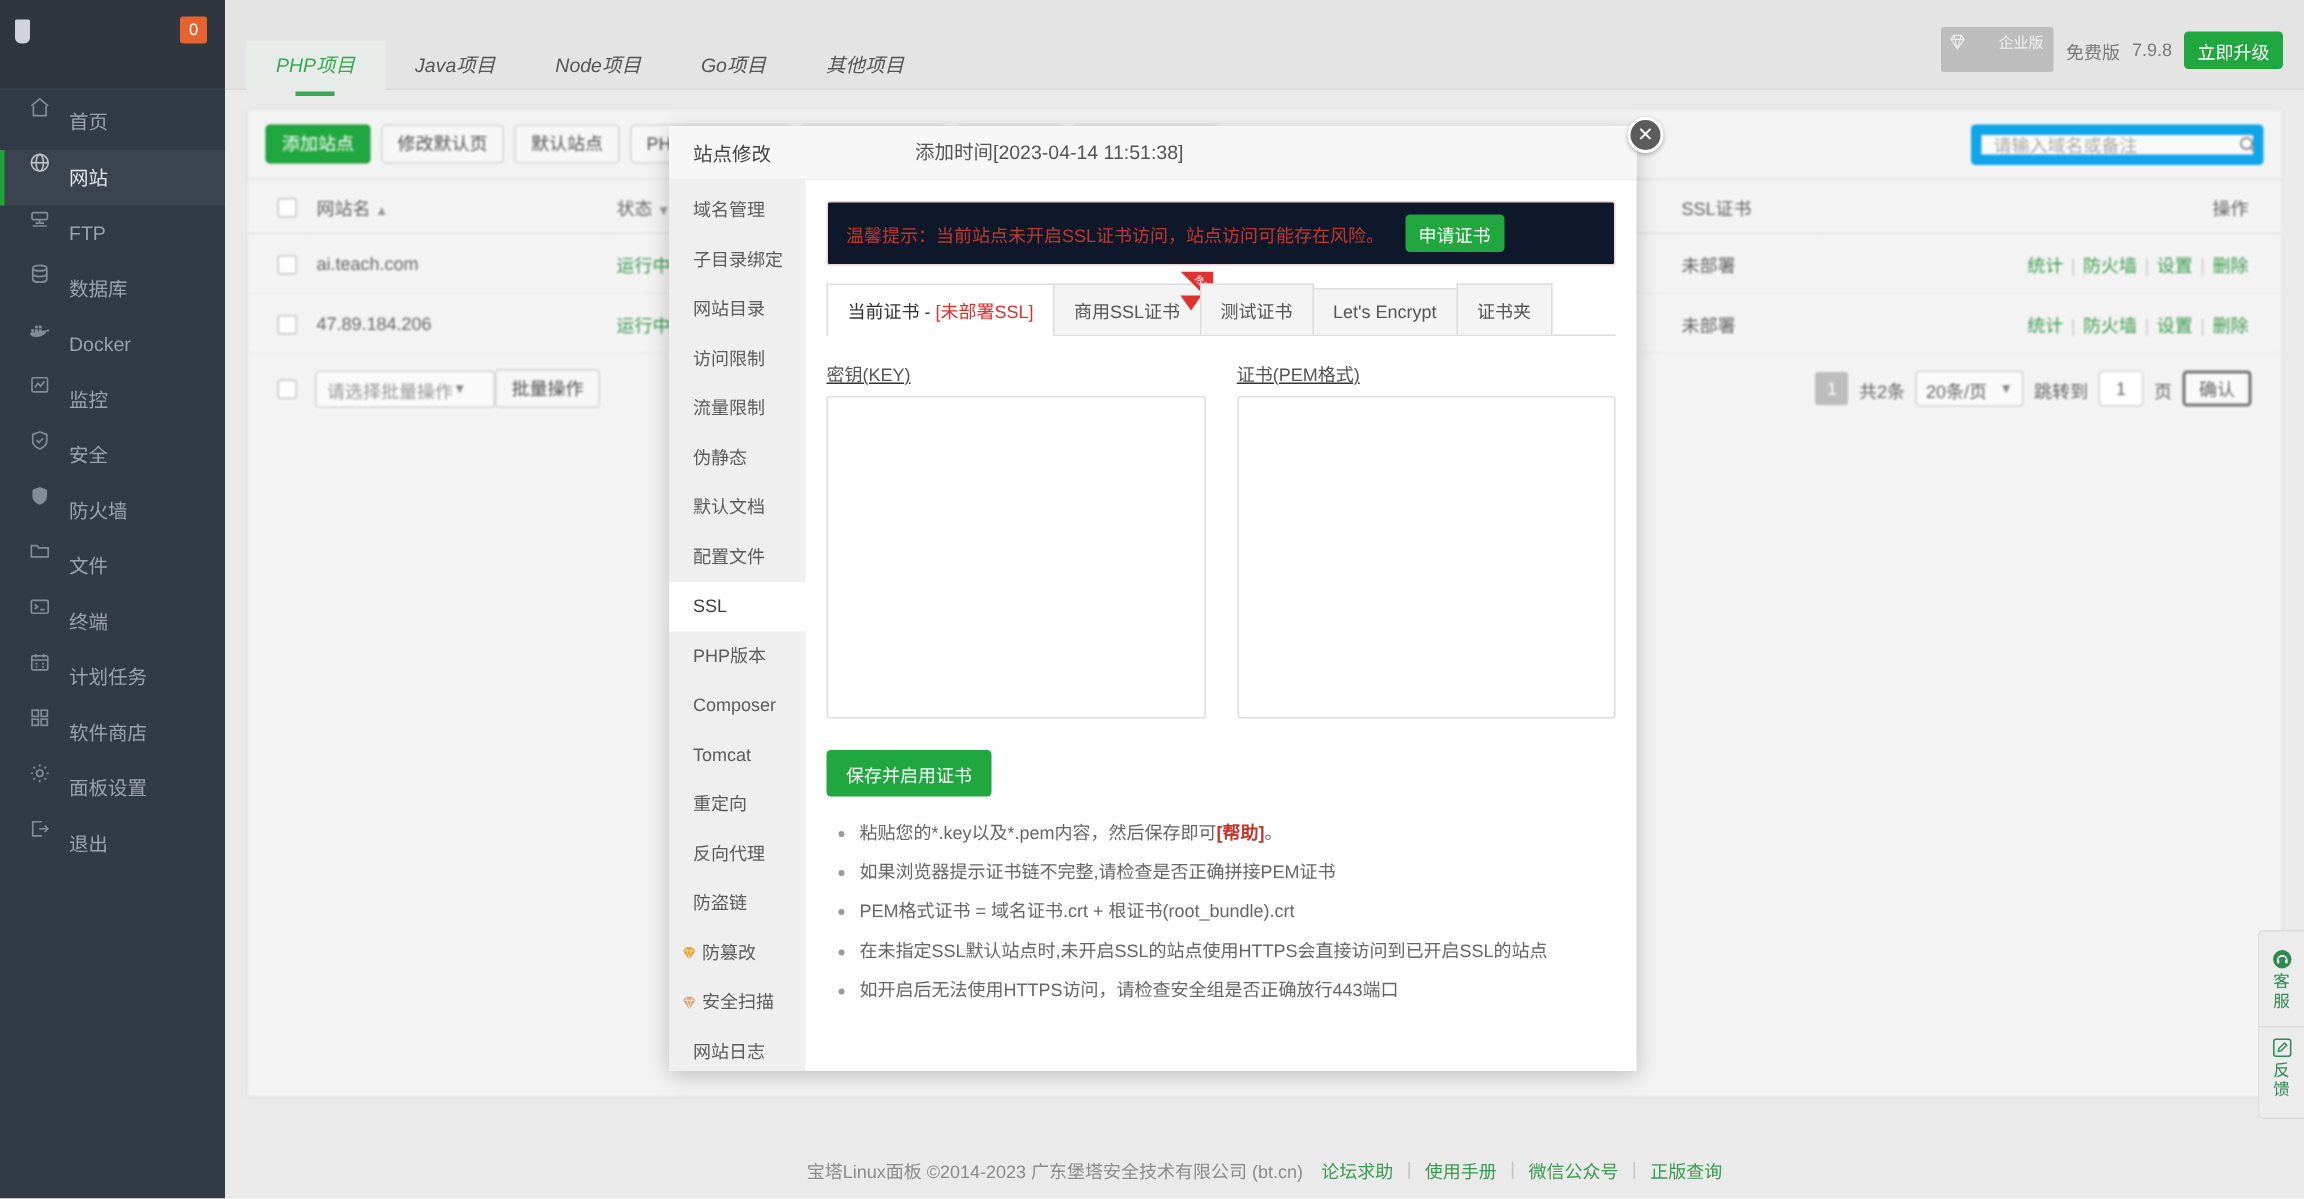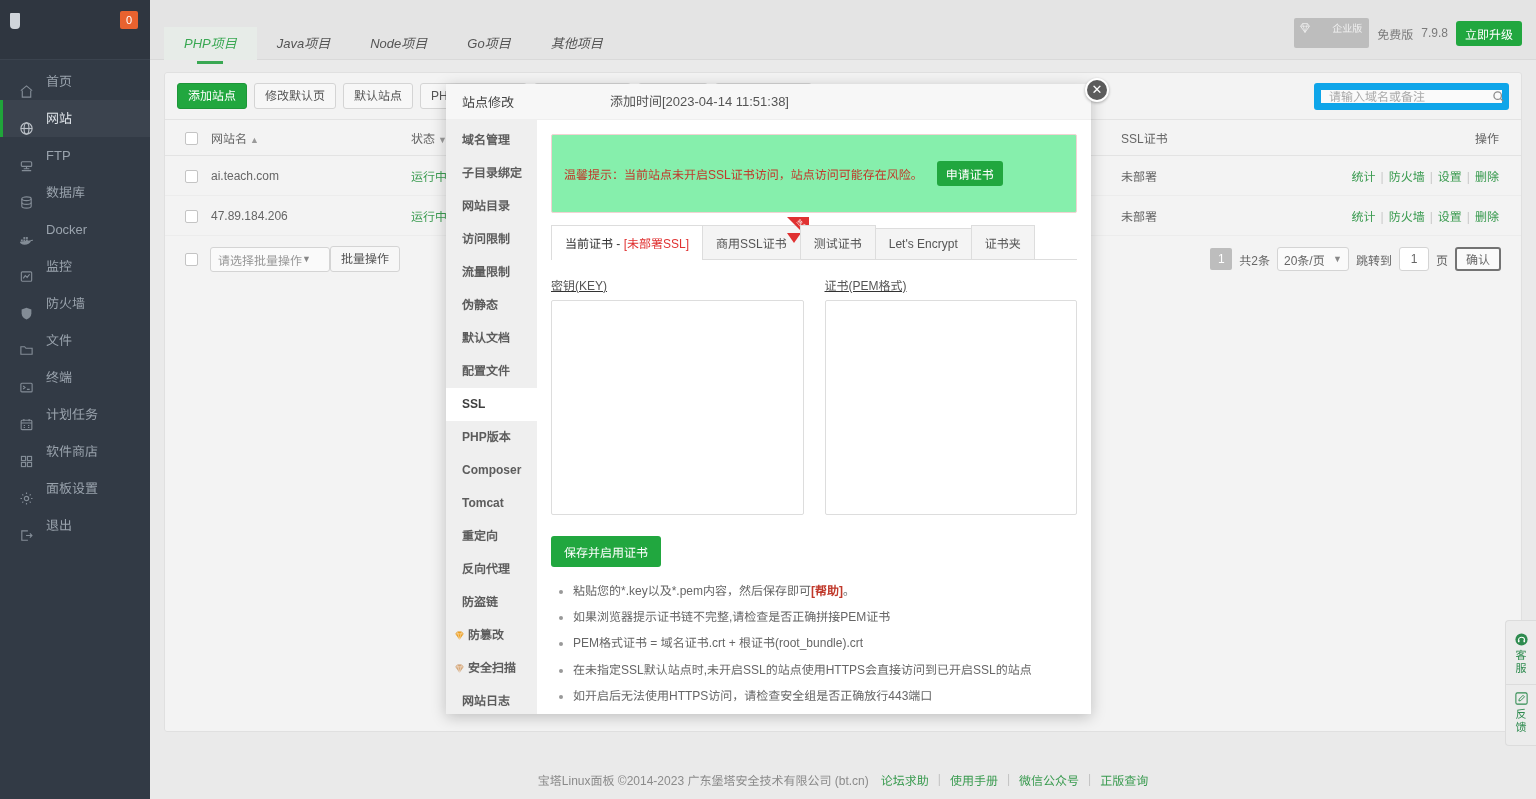--- a/index.html
+++ b/index.html
@@ -41,21 +41,21 @@
     font-size: 11px; border-radius: 2px;
     padding: 0 4px;
   }
   .sidebar-nav { padding-top: 3px; }
   .nav-item {
     position: relative;
     height: 37px; line-height: 37px;
     padding-left: 18px;
     color: #9aa3ad;
     font-size: 13px;
-    display: flex; align-items: flex-end;
+    display: flex; align-items: flex-start;
     cursor: pointer;
     white-space: nowrap;
   }
   .nav-item.active { background: #3b434e; color: #dfe4e9; }
   .nav-item.active::before {
     content: ""; position: absolute; left: 0; top: 0;
     width: 3px; height: 100%; background: #20a53a;
   }
   .nav-ico {
     width: 17px; height: 17px; margin-right: 11px;
@@ -259,30 +259,30 @@
   .modal-side {
     width: 91px; background: #efefef;
     padding-top: 4px;
     overflow: hidden;
   }
   .ms-item {
     height: 33px; line-height: 33px;
     padding-left: 16px;
     font-size: 12px; color: #5c5c5c;
     cursor: pointer; white-space: nowrap;
-    display: flex; align-items: center; font-weight: bold;
+    display: flex; align-items: center;
   }
   .ms-item.active { background: #fff; color: #3f3f3f; }
   .gem { width: 11px; height: 11px; margin-right: 3px; flex: 0 0 11px; }
   .gem svg { width: 11px; height: 11px; display: block; }
 
   .modal-main { flex: 1; padding: 14px 14px 10px 14px; min-width: 0; overflow: hidden; }
   .tip-bar {
-    background: #86efac; border: 1px solid #f1d3d3;
-    padding: 26px 12px; border-radius: 2px;
+    background: #0f172a; border: 1px solid #f1d3d3;
+    padding: 8px 12px; border-radius: 2px;
     display: flex; align-items: center;
     font-size: 12px; color: #c0392b;
     margin-bottom: 12px;
   }
   .tip-btn {
     background: #21a73f; color: #fff; border: none;
     padding: 4px 9px; border-radius: 3px; font-size: 12px;
     margin-left: 14px; cursor: pointer;
   }
   .cert-tabs {
@@ -449,20 +449,29 @@
       <div class="nav-item">
         <span class="nav-ico">
             <svg viewBox="0 0 16 16">
               <rect x="2.5" y="3" width="11" height="10" rx="1"></rect>
               <path d="M4.5 10l2.2-3 2 2 2.6-3.4"></path>
             </svg>
           </span>
         <span>监控</span>
       </div>
 
+      <div class="nav-item">
+        <span class="nav-ico">
+            <svg viewBox="0 0 16 16">
+              <path d="M8 2l5 2v4.2C13 11 10.8 13.2 8 14.2 5.2 13.2 3 11 3 8.2V4z"></path>
+              <path d="M5.8 8l1.6 1.6L10.3 6.6"></path>
+            </svg>
+          </span>
+        <span>安全</span>
+      </div>
 
       <div class="nav-item">
         <span class="nav-ico filled">
             <svg viewBox="0 0 16 16">
               <path d="M8 1.8l5.2 2v4.3c0 3-2.3 5.3-5.2 6.3-2.9-1-5.2-3.3-5.2-6.3V3.8z"></path>
             </svg>
           </span>
         <span>防火墙</span>
       </div>
 

